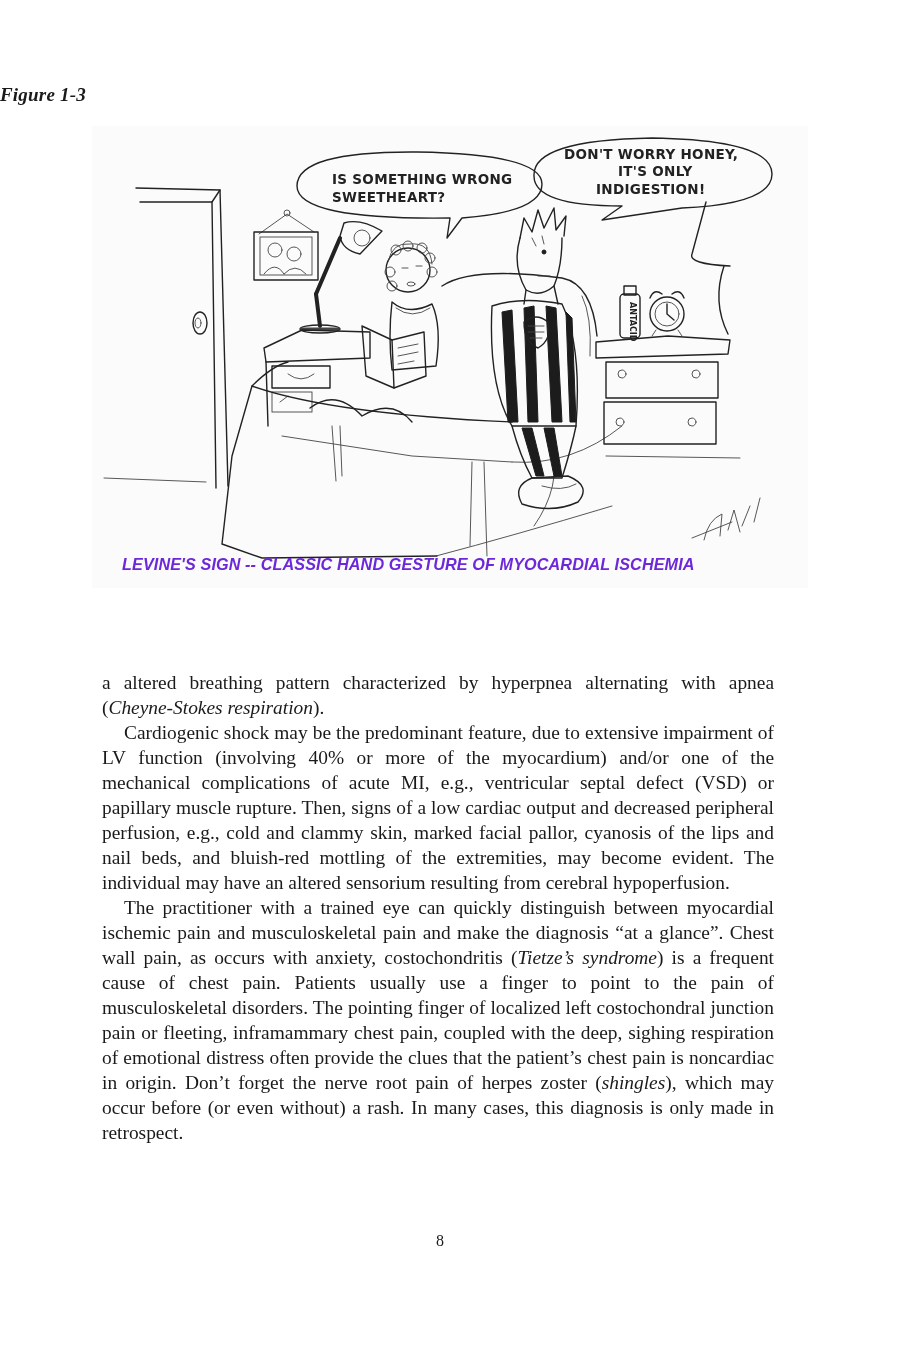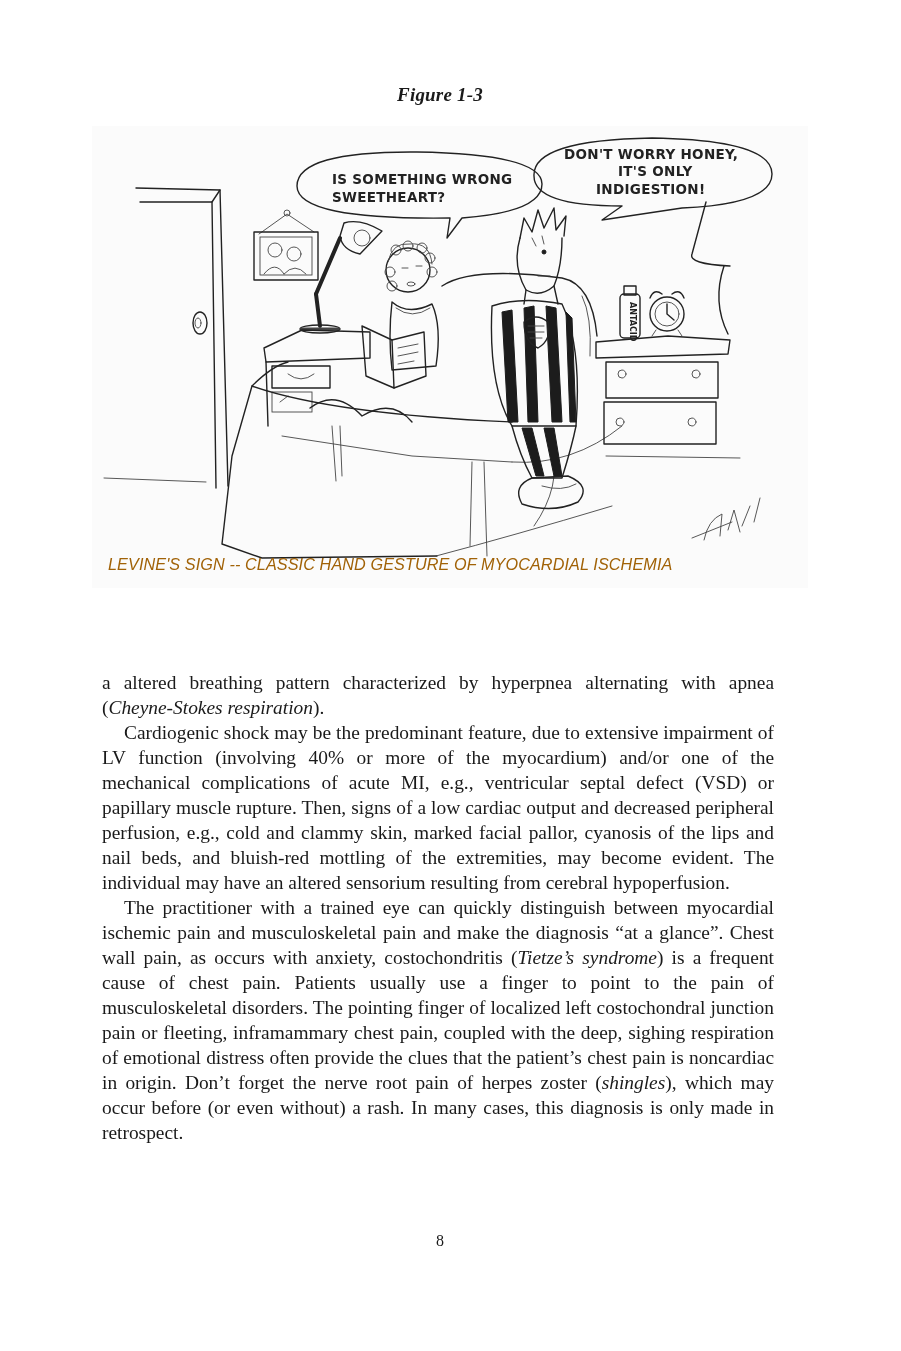--- a/index.html
+++ b/index.html
@@ -19,21 +19,20 @@
       position: absolute;
       left: 0; top: 0;
       width: 901px;
       height: 1351px;
     }
     .figure-caption-title {
       position: absolute;
       top: 84px;
       left: 0;
       width: 880px;
-      text-align: center;
       font-style: italic;
       font-weight: bold;
       font-size: 19px;
       letter-spacing: 0.2px;
     }
     .figure {
       position: absolute;
       left: 92px;
       top: 126px;
       width: 716px;
@@ -48,28 +47,28 @@
     }
     .bubble-text {
       font-family: "DejaVu Sans", "Liberation Sans", sans-serif;
       font-weight: bold;
       font-size: 13.5px;
       fill: #222;
       letter-spacing: 0.3px;
     }
     .figure-legend {
       position: absolute;
-      left: 108px;
+      left: 122px;
       top: 555px;
       width: 700px;
       font-family: "Liberation Sans", "DejaVu Sans", sans-serif;
-      font-weight: normal;
+      font-weight: bold;
       font-style: italic;
       font-size: 16.2px;
-      color: #a16207;
+      color: #6d28d9;
       letter-spacing: 0.1px;
       white-space: nowrap;
     }
     .body-text {
       position: absolute;
       left: 102px;
       top: 670px;
       width: 672px;
       font-size: 19.4px;
       line-height: 25px;

